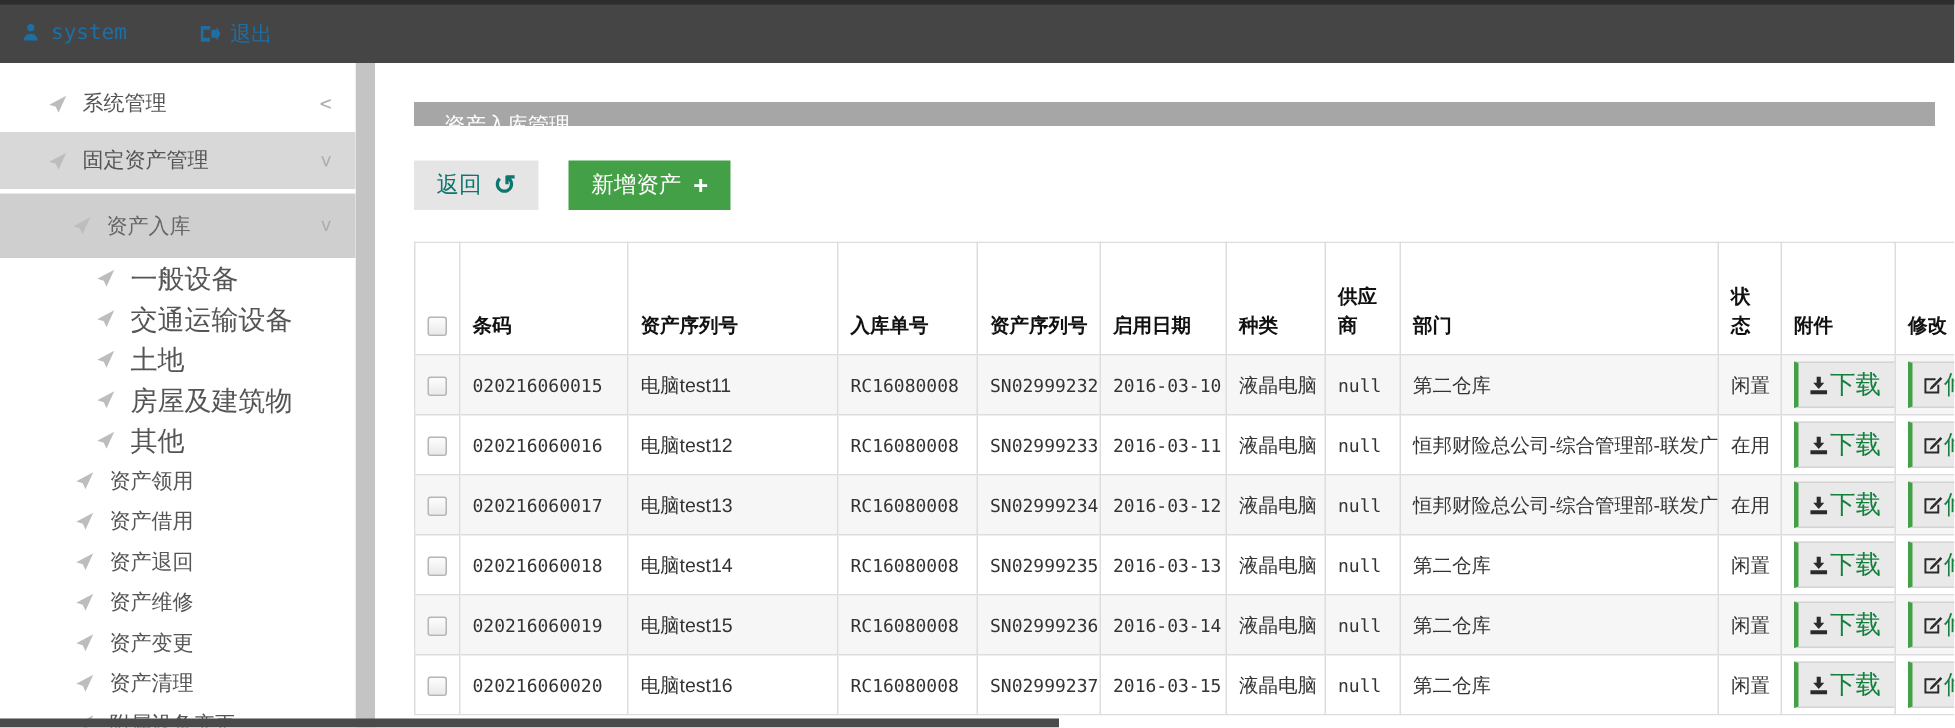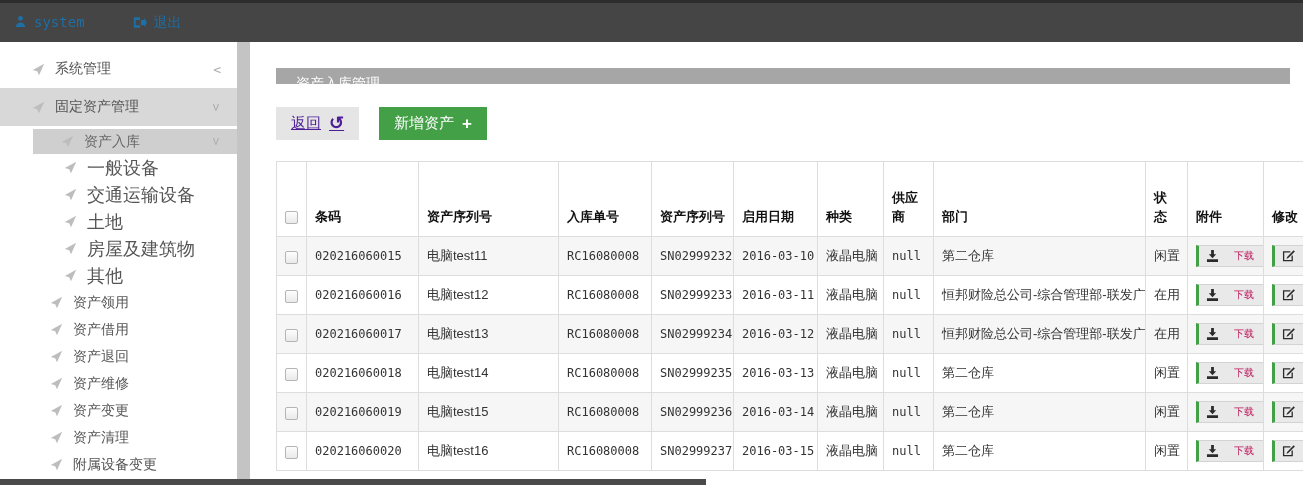--- a/index.html
+++ b/index.html
@@ -31,37 +31,37 @@
   .layout { display:flex; height:443px; }
   .sidebar { width:237px; background:#fff; padding-top:8px; position:relative; flex:none; }
   .side-scrollbar { width:13px; background:#c4c4c4; flex:none; }
   .main { flex:1; padding:0 0 0 26px; overflow:hidden; }
 
   
   .mi { position:relative; display:flex; align-items:center; color:#555; cursor:pointer; }
   .mi .nav-ic { flex:none; margin-right:10px; display:inline-flex; }
   .mi-l1 { height:38px; font-size:14px; padding-left:32px; }
   .mi-l1.active { background:#d8d8d8; }
-  .mi-l2head { height:25px; font-size:14px; padding-left:28px; background:#cfcfcf; color:#666; margin-top:3px;margin-left:33px; }
+  .mi-l2head { height:43px; font-size:14px; padding-left:48px; background:#cfcfcf; color:#666; margin-top:3px; }
   .mi-leaf { height:27px; font-size:18px; padding-left:64px; }
   .mi-l2 { height:27px; font-size:14px; padding-left:50px; }
   .chev { position:absolute; right:16px; color:#adadad; font-size:13px; font-family:"DejaVu Sans Mono",monospace; }
   .chev.down { transform:rotate(90deg); }
 
   
   .bottom-strip { position:absolute; left:0; bottom:0; width:706px; height:6px; background:#4a4a4a; }
 
   
   .panel-heading {
     margin-top:26px; height:16px; line-height:30px; background:#a6a6a6;
     color:#fff; font-size:14px; padding:0 20px; margin-right:13px;
   }
   .toolbar { display:flex; align-items:center; margin-top:21px; margin-right:13px; height:36px; }
   .btn { border:none; cursor:pointer; display:inline-flex; align-items:center; gap:8px; }
-  .btn-back { background:#e5e5e5; color:#4c1d95; height:33px; padding:0 15px; font-size:15px;text-decoration:underline; }
+  .btn-back { background:#e5e5e5; color:#0f766e; height:33px; padding:0 15px; font-size:15px; }
   .icon-undo { font-size:18px; font-weight:bold; line-height:1; }
   .btn-add { background:#43a047; color:#fff; height:33px; padding:0 15px; font-size:15px; margin-left:20px; }
   .icon-plus { font-size:17px; font-weight:bold; line-height:1; }
 
   .pager-area { margin-left:auto; display:flex; align-items:center; font-size:14px; color:#333; }
   .pager-area .seg { margin-right:5px; white-space:pre; }
   .pg-page { font-weight:bold; color:#2a78a8; }
   .pg-total { font-weight:bold; color:#222; }
   .pg-per { font-weight:bold; color:#2a78a8; }
   .pager { display:flex; margin-left:16px; }
@@ -89,22 +89,22 @@
   col.c-type { width:66px; }  col.c-sup  { width:50px; }
   col.c-dept { width:212px; } col.c-st   { width:42px; }
   col.c-att  { width:76px; }  col.c-mod  { width:80px; }
 
   .cb {
     display:inline-block; width:13px; height:13px; border:1px solid #b5b5b5;
     border-radius:2px; background:linear-gradient(#fdfdfd,#e9e9e9); vertical-align:middle; cursor:pointer;
   }
   .cell-btn {
     background:#e9e9e9; border:1px solid #d3d3d3; border-left:3px solid #43a047;
-    color:#be185d; font-size:10px; padding:3px 9px 3px 7px; cursor:pointer;
-    display:inline-flex; align-items:center; gap:15px; white-space:nowrap;
+    color:#15803d; font-size:17px; padding:3px 9px 3px 7px; cursor:pointer;
+    display:inline-flex; align-items:center; gap:1px; white-space:nowrap;
   }
   .cell-btn svg { display:block; }
 </style>
 </head>
 <body>
 
 <div class="topbar">
   <div class="topbar-right">
     <span class="top-link">
       <span>

